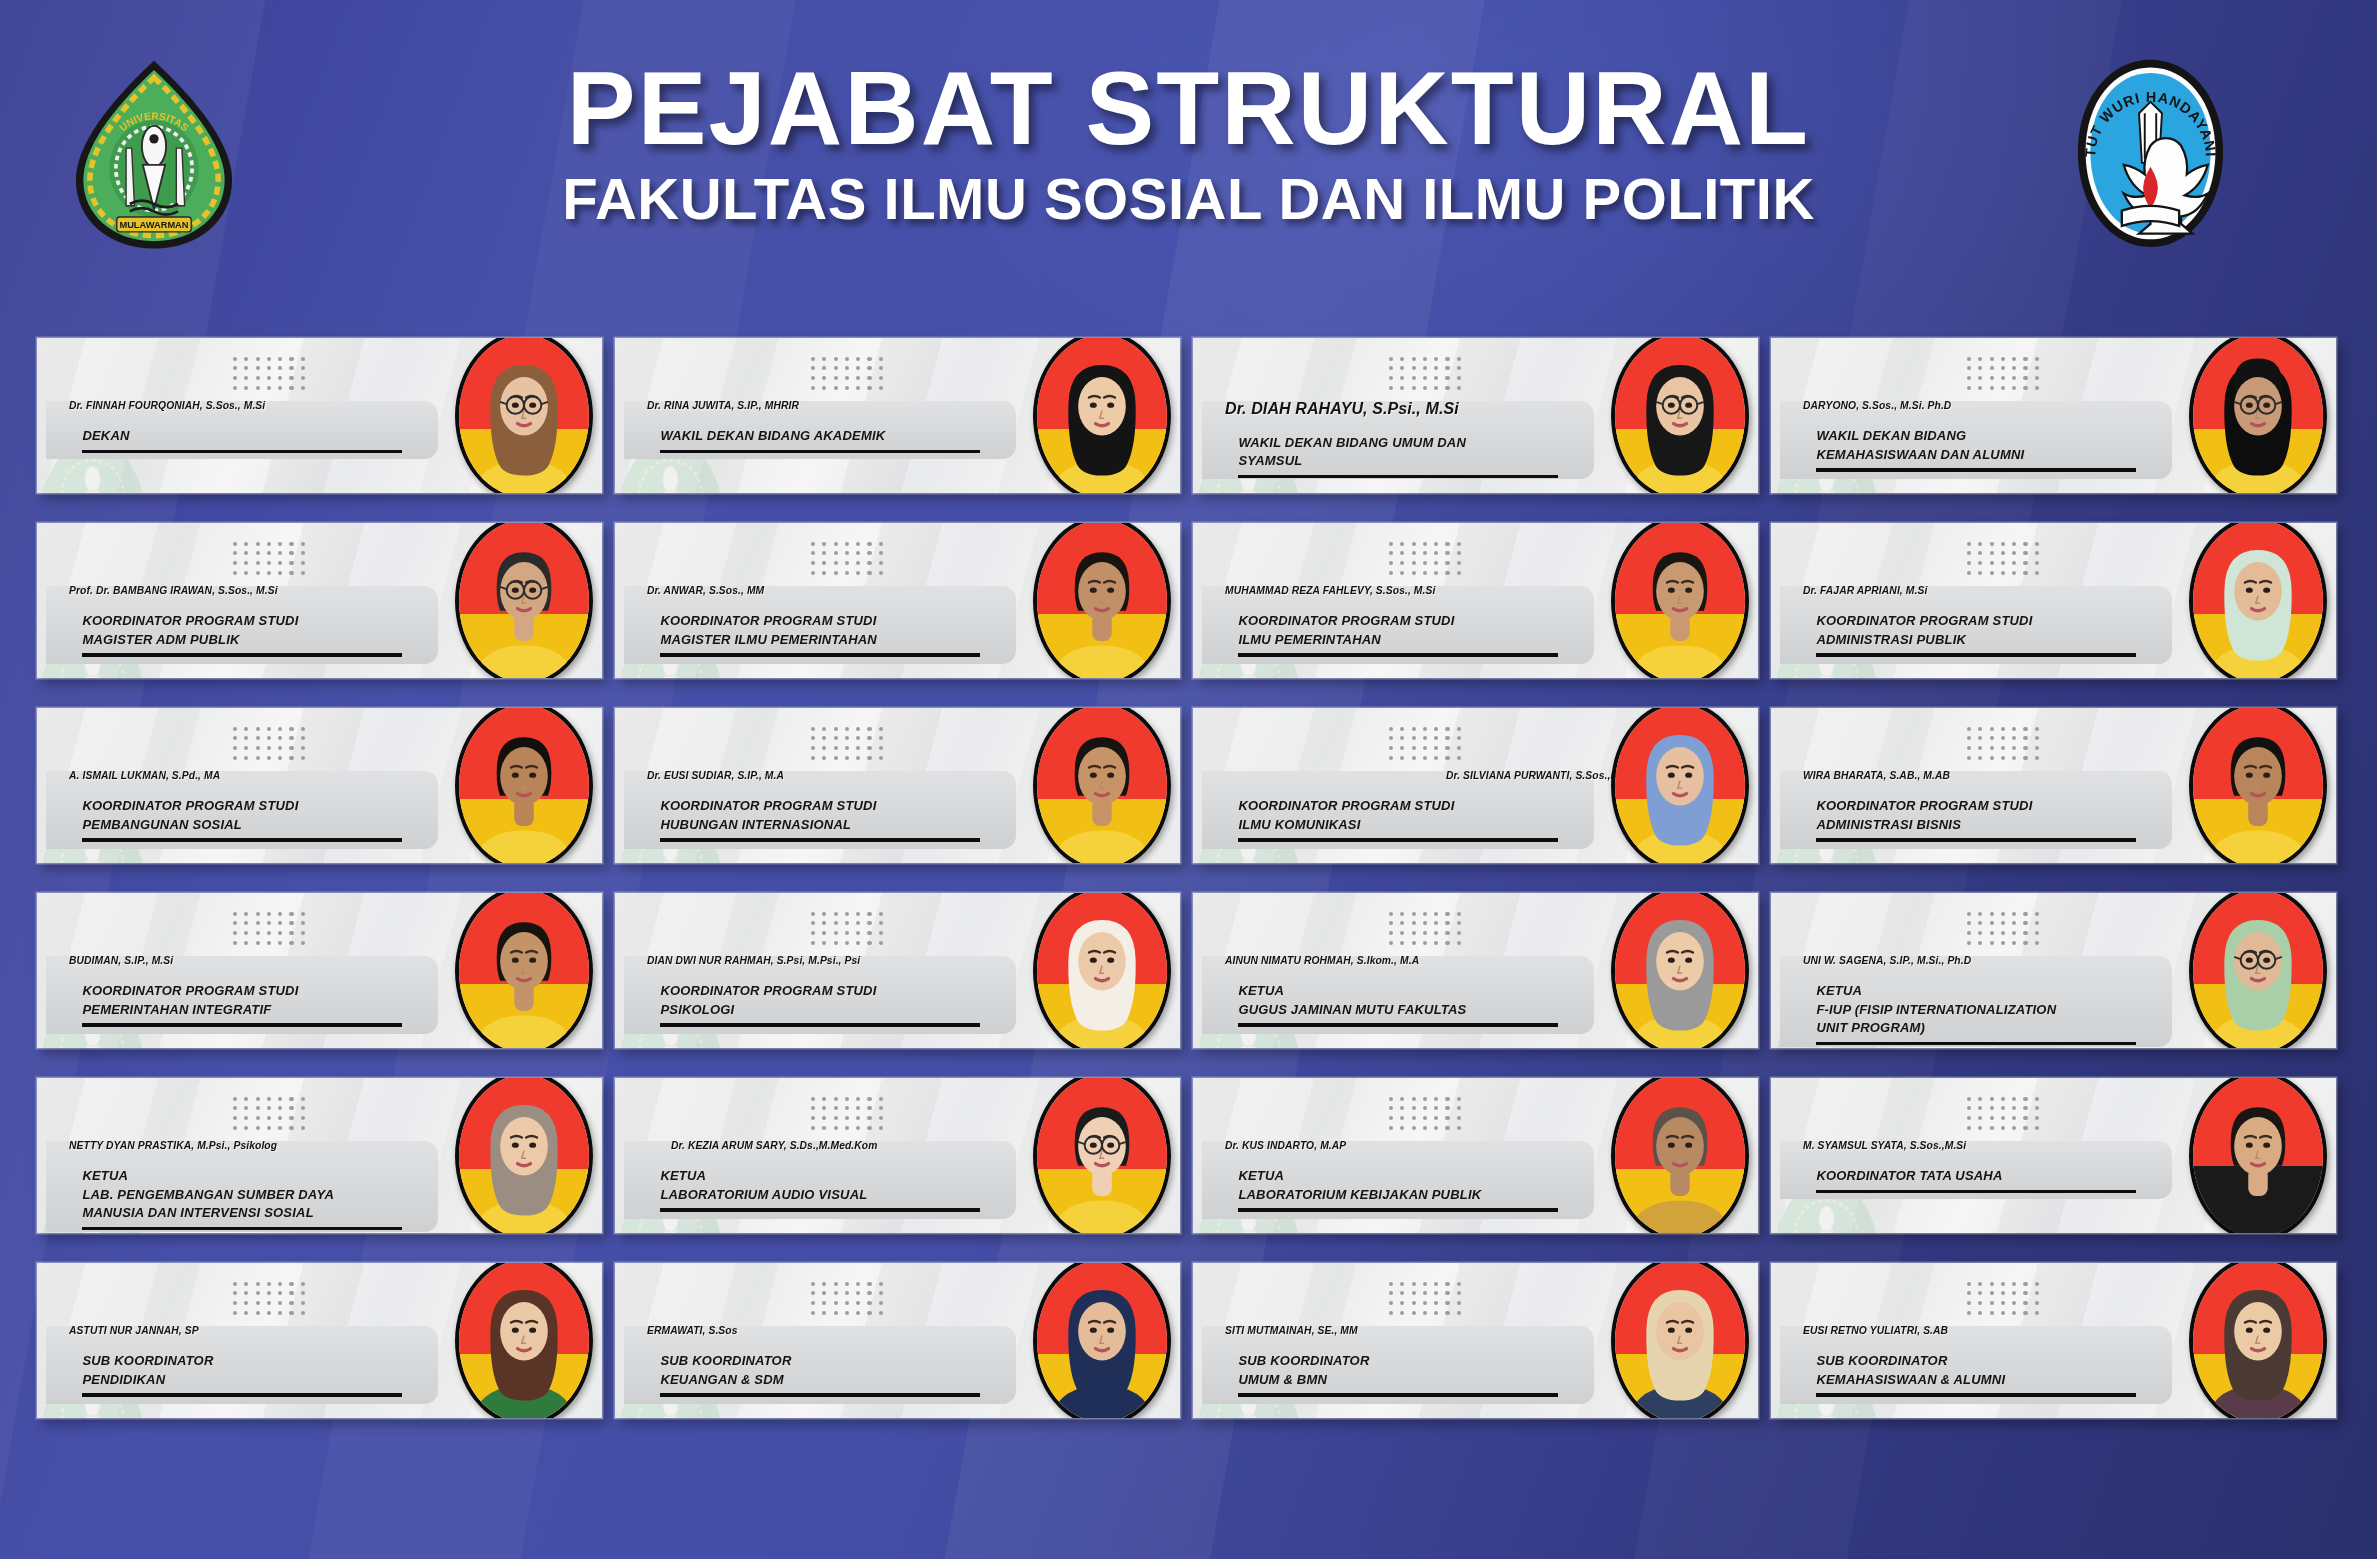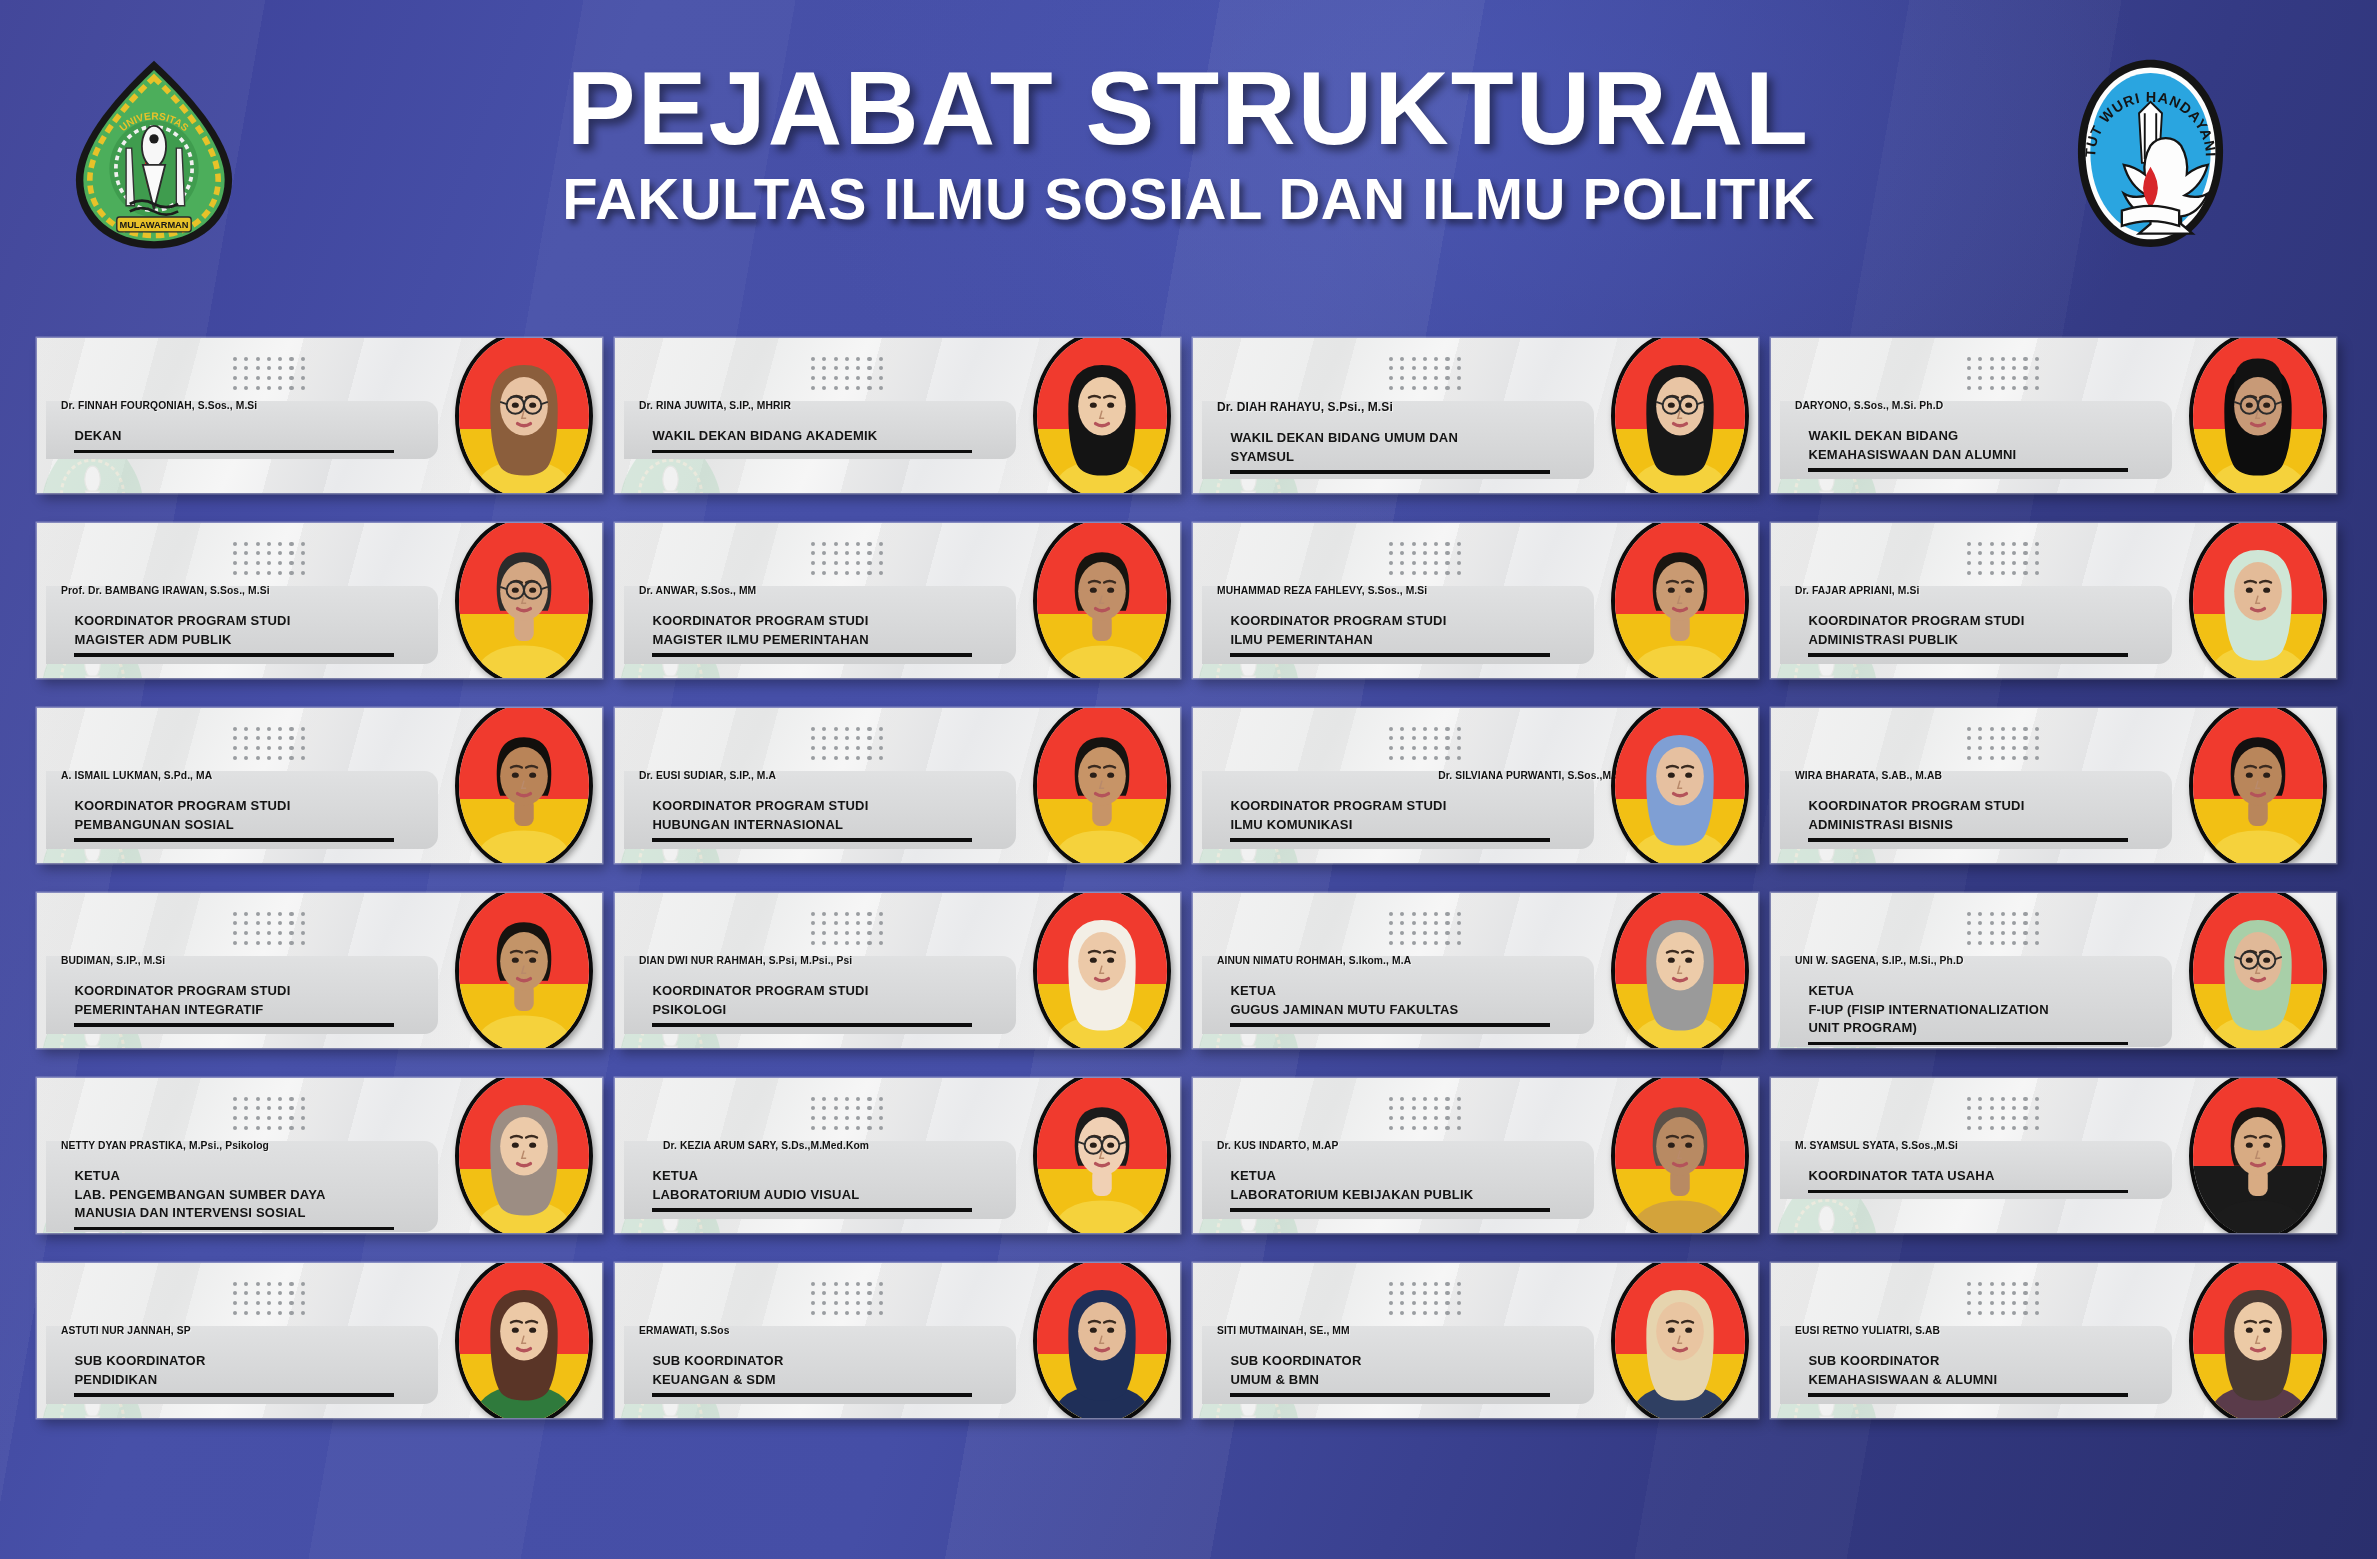--- a/index.html
+++ b/index.html
@@ -94,21 +94,21 @@
     position:absolute; left:9.3px; top:63px;
     width:392px; min-height:58px;
     background:linear-gradient(180deg,#e0e1e2 0%,#d7d8d9 55%,#cfd0d1 100%);
     border-radius:0 13.4px 13.4px 0;
     z-index:1;
   }
   .pill.tall{ min-height:78px; }
   .pill.taller{ min-height:91px; }
 
   .text-wrap{
-    position:absolute; left:24px; top:62px; width:407px; z-index:2;
+    position:absolute; left:32px; top:62px; width:407px; z-index:2;font-style:italic;
   }
   .name{
     font-size:17px; font-weight:bold; color:#121212; line-height:1.18;
     letter-spacing:0.1px; white-space:nowrap;
     text-shadow:1px 1px 1px rgba(255,255,255,.65);
   }
   .role{
     margin-top:15px; padding-left:13.4px;
     font-size:13px; font-weight:bold; color:#141414;
     line-height:1.42; letter-spacing:0.2px;
@@ -346,21 +346,21 @@
         <span></span>
         <span></span>
         <span></span>
         <span></span>
         <span></span>
         <span></span>
         <span></span>
       </div>
       <div class="pill tall"></div>
       <div class="text-wrap">
-        <div class="name" style="font-size: 12px;">Dr. DIAH RAHAYU, S.Psi., M.Si</div>
+        <div class="name" style="font-size: 16px;">Dr. DIAH RAHAYU, S.Psi., M.Si</div>
         <div class="role">
           <div class="role-line">WAKIL DEKAN BIDANG UMUM DAN</div>
           <div class="role-line">SYAMSUL</div>
         </div>
         <div class="rule"></div>
       </div>
       <div class="photo">
         <div class="bg" style="background:linear-gradient(180deg,#f03a2e 0%,#f03a2e 58%,#f2c014 58%,#f2c014 100%)"></div>
         <svg viewBox="0 0 120 150" preserveAspectRatio="xMidYMid slice">
           <path d="M12 150 q6 -34 48 -34 q42 0 48 34 z" fill="#f5d23c"></path>

